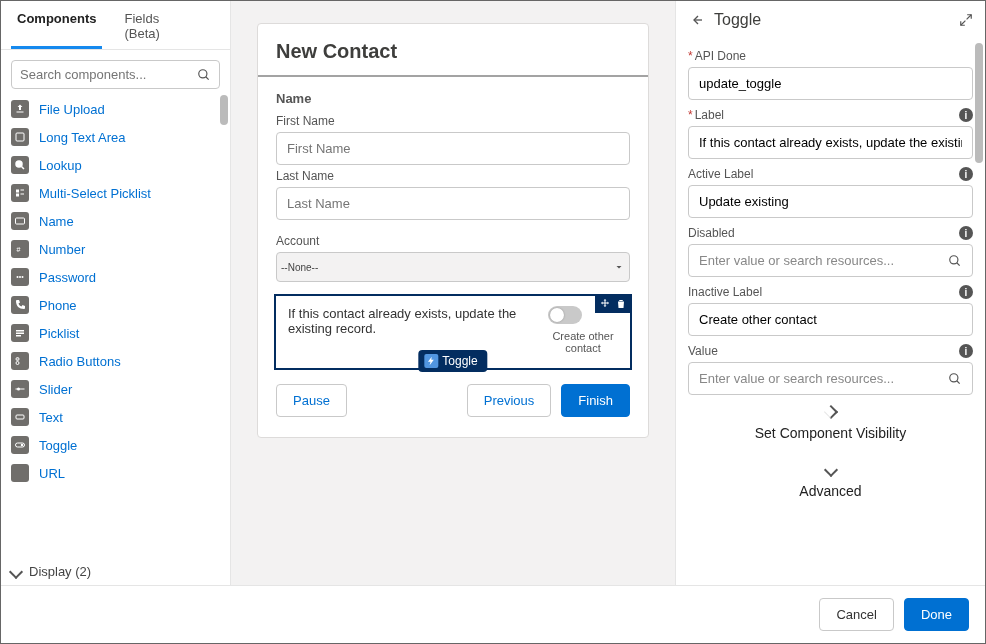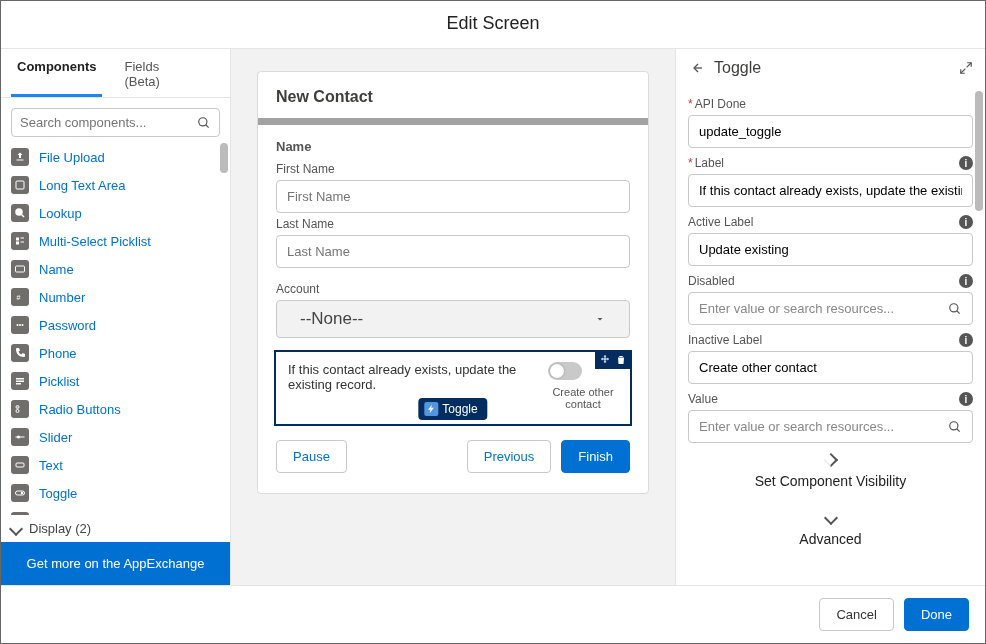--- a/index.html
+++ b/index.html
@@ -20,26 +20,26 @@
   .comp .cicon { width: 18px; height: 18px; border-radius: 3px; background: #706e6b; margin-right: 10px; display: flex; align-items: center; justify-content: center; }
   .comp .cicon svg { width: 12px; height: 12px; fill: #fff; }
   .comp span.lbl { color: #0070d2; font-size: 13px; }
   .display-row { padding: 6px 10px; font-size: 13px; color: #444; display:flex; align-items:center; }
   .appex { background: #0070d2; color: #fff; text-align: center; padding: 14px 6px; font-size: 13px; cursor:pointer; }
   .scrollbar-slot { position:absolute; right:2px; top:0; bottom:0; width:8px; }
   .scrollbar-thumb { position:absolute; top:0; right:0; width:8px; height:30px; background:#bbb; border-radius:4px; }
   
   .center { flex: 1; background: #f3f2f2; padding: 22px 26px; overflow-y:auto; position:relative; }
   .card { background: #fff; border: 1px solid #dddbda; border-radius: 4px; }
-  .card-header { padding: 16px 18px 12px; font-size: 16px; font-weight: 700; border-bottom: 7px solid #a3a3a3; }
+  .card-header { padding: 16px 18px 12px; font-size: 20px; font-weight: 700; border-bottom: 2px solid #a3a3a3; }
   .card-body { padding: 14px 18px 18px; }
   .field-group-label { font-weight: 600; font-size: 13px; margin-bottom: 8px; color:#555;}
   .flabel { font-size: 12px; color: #555; margin: 4px 0 4px; }
   .finput { width: 100%; border: 1px solid #c9c9c9; border-radius: 4px; padding: 8px 10px; font-size: 13px; color:#555;}
-  .selectlike { display:flex; align-items:center; justify-content:space-between; background:#f3f2f2; border:1px solid #c9c9c9; border-radius:4px; padding:8px 23px; font-size:17px; color:#444;}
+  .selectlike { display:flex; align-items:center; justify-content:space-between; background:#f3f2f2; border:1px solid #c9c9c9; border-radius:4px; padding:8px 4px; font-size:10px; color:#444;}
   .toggle-pill { position:absolute; left:50%; transform:translateX(-50%); top:349px; background:#032d60; color:#fff; border-radius:4px; padding:4px 10px 4px 6px; font-size:12px; display:flex; align-items:center; gap:4px;}
   .toggle-pill .picon{width:14px;height:14px;background:#5296e0;border-radius:2px;display:flex;align-items:center;justify-content:center;}
   .selected-comp { border: 2px solid #032d60; margin: 12px -2px -2px -2px; padding: 10px 12px 14px; display:flex; align-items:flex-start; justify-content:space-between; position:relative;}
   .selected-comp .badge { position:absolute; top:-1px; right:-1px; background:#032d60; color:#fff; display:flex; gap:4px; padding:3px 4px;}
   .toggle-switch { width:34px; height:18px; background:#c9c9c9; border-radius:9px; position:relative; margin-bottom:6px;}
   .toggle-switch .knob { width:14px; height:14px; background:#fff; border-radius:50%; position:absolute; top:2px; left:2px; box-shadow:0 0 2px rgba(0,0,0,.3);}
   .flow-footer { display:flex; justify-content:space-between; padding:16px 0 2px; }
   .btn { border:1px solid #c9c9c9; background:#fff; border-radius:4px; padding:8px 16px; font-size:13px; cursor:pointer; color:#0070d2; }
   .btn.brand { background:#0070d2; color:#fff; border-color:#0070d2; }
   
@@ -55,21 +55,20 @@
   .collap { display:flex; align-items:center; gap:8px; padding:12px 2px; font-size:14px; color:#222; cursor:pointer;flex-direction:column;}
   .footer { display:flex; justify-content:flex-end; gap:10px; padding: 12px 16px; }
   svg { display:block; }
   .chev { width:10px;height:10px;border-right:2px solid #555;border-bottom:2px solid #555;}
   .chev.right{transform:rotate(-45deg);}
   .chev.down{transform:rotate(45deg);}
 </style>
 </head>
 <body>
 <div class="container">
-  <div class="header">Edit Screen</div>
   <div class="body">
 
     <div class="left">
       <div class="tabs">
         <div class="tab active"><span>Components</span></div>
         <div class="tab"><span>Fields (Beta)</span></div>
       </div>
       <div class="search-wrap">
         <div class="search">
           <input placeholder="Search components..." style="">
@@ -201,21 +200,20 @@
             <span class="lbl">URL</span>
           </div>
         <div class="scrollbar-slot">
             <div class="scrollbar-thumb"></div>
           </div>
       </div>
       <div class="display-row">
         <span class="chev down" style="margin-right:8px;"></span>
         <span>Display (2)</span>
       </div>
-      <div class="appex"><span>Get more on the AppExchange</span></div>
     </div>
 
     <div class="center">
       <div class="card">
         <div class="card-header">New Contact</div>
         <div class="card-body">
           <div class="field-group-label">Name</div>
           <div class="flabel">First Name</div>
           <input class="finput" placeholder="First Name" style="">
           <div class="flabel">Last Name</div>

